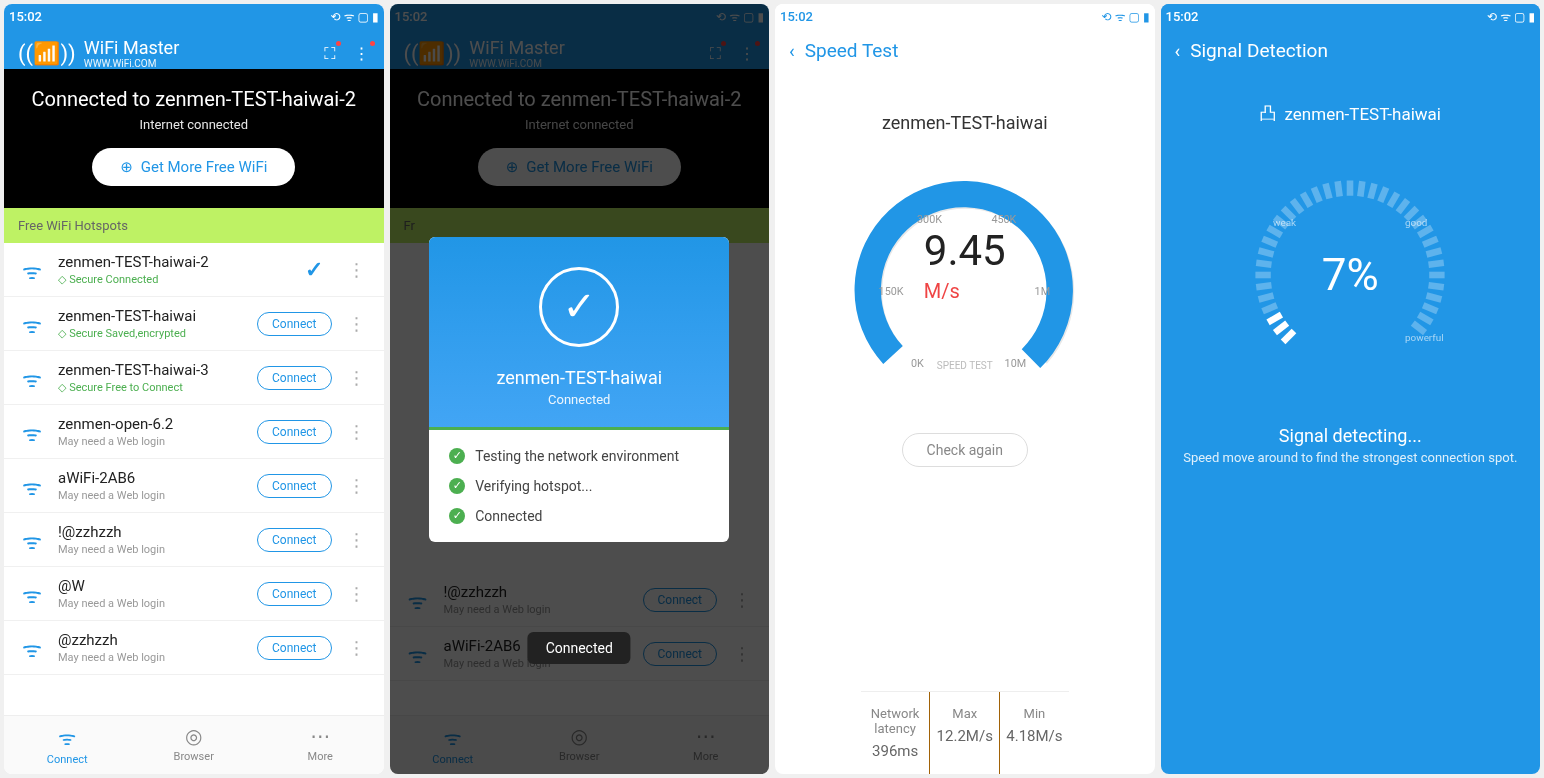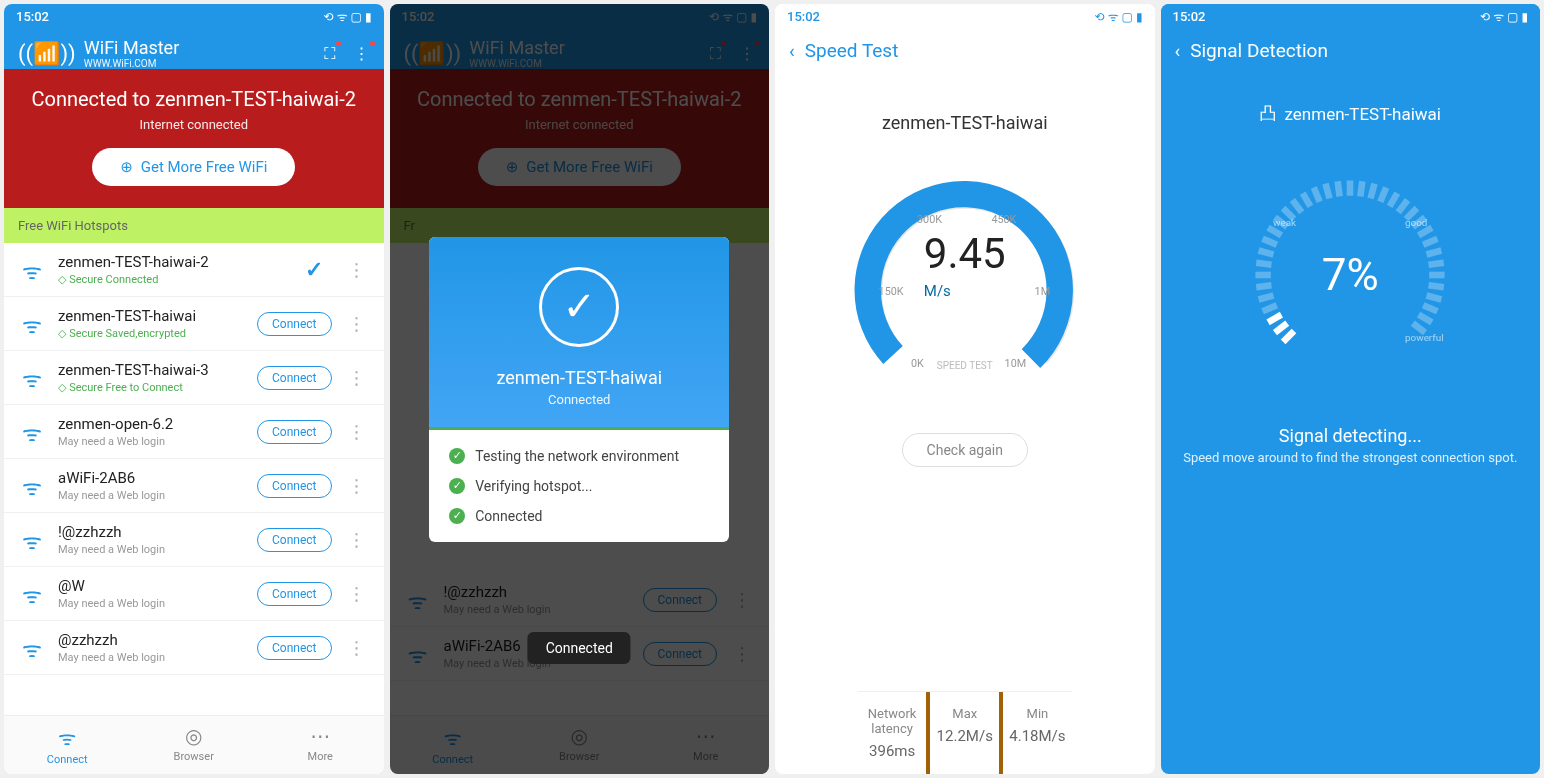--- a/index.html
+++ b/index.html
@@ -1,30 +1,30 @@
 <!DOCTYPE html>
 <html><head>
 <meta charset="utf-8">
 <style>
 *{margin:0;padding:0;box-sizing:border-box;font-family:-apple-system,BlinkMacSystemFont,'Segoe UI',Roboto,sans-serif}
 body{background:#f0f0f0;display:flex;gap:6px;padding:4px}
 .screen{width:380px;height:770px;background:#fff;border-radius:8px;overflow:hidden;position:relative;display:flex;flex-direction:column}
-.status-bar{display:flex;justify-content:space-between;align-items:center;padding:4px 12px;font-size:13px;font-weight:500}
+.status-bar{display:flex;justify-content:space-between;align-items:center;padding:4px 5px;font-size:13px;font-weight:500}
 .status-bar.blue{background:#2196e6;color:#fff}
 .status-bar.white{background:#fff;color:#2196e6}
 .status-icons{display:flex;gap:4px;align-items:center;font-size:12px}
 .header-blue{background:#2196e6;color:#fff;padding:8px 14px 0}
 .app-row{display:flex;align-items:center;justify-content:space-between}
 .app-left{display:flex;align-items:center;gap:8px}
 .app-title{font-size:18px;font-weight:400}
 .app-sub{font-size:10px;opacity:.9}
 .app-actions{display:flex;gap:18px;align-items:center}
 .scan-icon,.more-icon{position:relative}
 .scan-icon::after,.more-icon::after{content:'';position:absolute;top:-3px;right:-5px;width:5px;height:5px;background:#ff4444;border-radius:50%}
-.banner{background:#b91c1c;color:#fff;text-align:center;padding:18px 14px 22px}
+.banner{background:#000000;color:#fff;text-align:center;padding:18px 14px 22px}
 .banner-title{font-size:20px;margin-bottom:6px}
 .banner-sub{font-size:13px;opacity:.9;margin-bottom:16px}
 .get-more{background:#fff;color:#2196e6;border:none;border-radius:20px;padding:10px 28px;font-size:15px;display:inline-flex;align-items:center;gap:8px}
 .section-title{padding:10px 14px;font-size:13px;color:#666;background:#bef264}
 .wifi-list{flex:1;overflow-y:auto;background:#fff}
 .wifi-item{display:flex;align-items:center;padding:10px 14px;border-bottom:1px solid #f0f0f0;gap:12px}
 .wifi-signal{color:#2196e6;font-size:22px;width:28px;text-align:center}
 .wifi-info{flex:1}
 .wifi-name{font-size:15px;color:#222;margin-bottom:2px}
 .wifi-meta{font-size:11px;color:#999;display:flex;align-items:center;gap:4px}
@@ -53,26 +53,26 @@
 
 .back-header{display:flex;align-items:center;padding:10px 14px;font-size:19px;gap:10px}
 .back-header.white{background:#fff;color:#2196e6}
 .back-header.blue{background:#2196e6;color:#fff}
 .speed-body{flex:1;display:flex;flex-direction:column;align-items:center;padding:40px 0 0}
 .speed-ssid{font-size:18px;color:#333;margin-bottom:30px}
 .gauge{width:240px;height:240px;position:relative;margin-bottom:30px}
 .gauge svg{width:100%;height:100%}
 .gauge-val{position:absolute;top:42%;left:50%;transform:translate(-50%,-50%);}
 .gauge-num{font-size:42px;color:#222;font-weight:400}
-.gauge-unit{font-size:15px;color:#0369a1;margin-top:4px}
+.gauge-unit{font-size:20px;color:#ef4444;margin-top:4px}
 .gauge-label{position:absolute;bottom:32px;left:50%;transform:translateX(-50%);font-size:10px;color:#bbb}
 .tick-label{font-size:9px;fill:#999}
 .check-again{background:#fff;color:#888;border:1px solid #ddd;border-radius:18px;padding:8px 24px;font-size:14px}
 .stats-row{display:flex;border-top:1px solid #eee;margin-top:auto}
-.stat{flex:1;text-align:center;padding:14px 0;border-right:4px solid #a16207}
+.stat{flex:1;text-align:center;padding:14px 0;border-right:1px solid #a16207}
 .stat:last-child{border-right:none}
 .stat-label{font-size:13px;color:#888;margin-bottom:6px}
 .stat-val{font-size:15px;color:#666}
 
 .signal-screen{background:#2196e6;color:#fff}
 .signal-body{flex:1;display:flex;flex-direction:column;align-items:center;padding:30px 20px}
 .signal-ssid{font-size:17px;margin-bottom:40px;display:flex;align-items:center;gap:8px}
 .signal-gauge{width:220px;height:220px;position:relative;margin-bottom:40px}
 .signal-pct{position:absolute;top:50%;left:50%;transform:translate(-50%,-50%);font-size:44px}
 .signal-status{font-size:18px;margin-bottom:4px}

